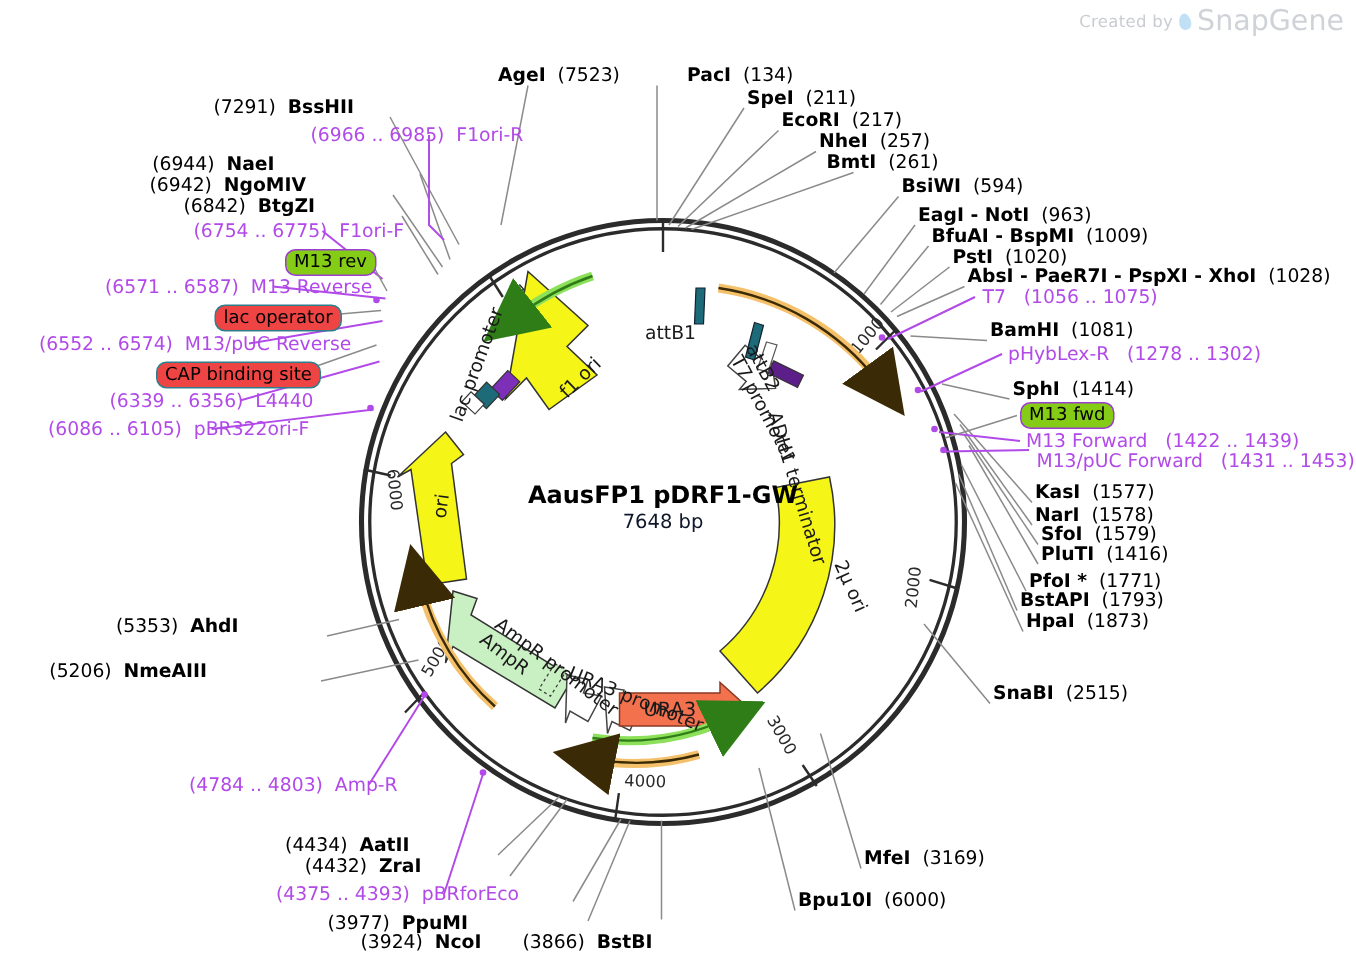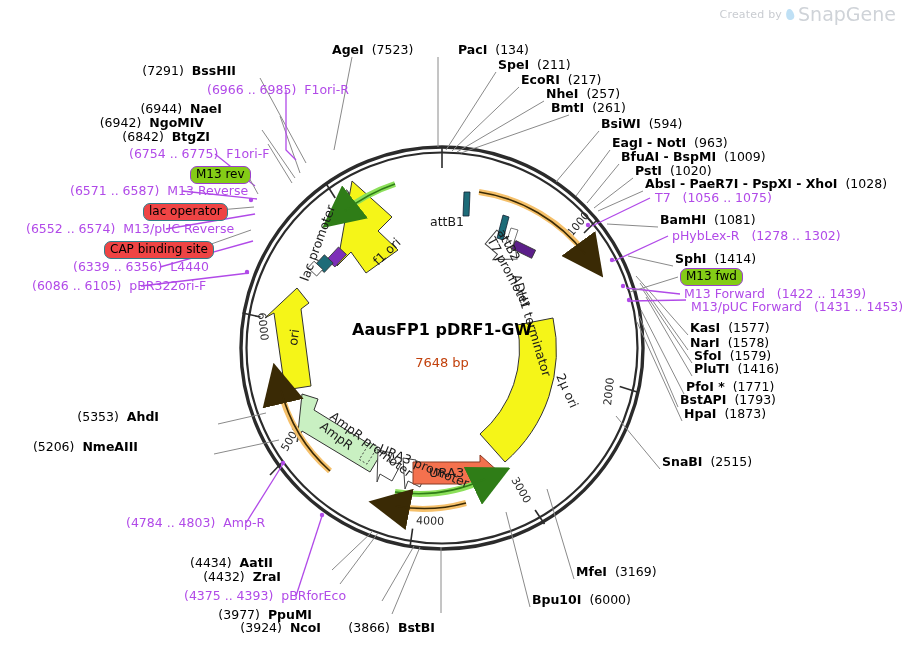--- a/index.html
+++ b/index.html
@@ -26,21 +26,21 @@
   .wm{
     position:absolute;right:8px;top:3px;font-size:11px;color:#c9ccd1;
     letter-spacing:.2px;display:flex;align-items:center;gap:4px;
   }
   .wm .bold{color:#cfd3d8;font-size:19px;letter-spacing:0;}
   .wm .drop{width:8px;height:11px;background:#bfe0f5;
     border-radius:50% 50% 50% 50% / 62% 62% 38% 38%;
     transform:rotate(-12deg);}
   .ttl{position:absolute;text-align:center;}
   .ttl .t1{font-size:16px;font-weight:bold;color:#000;}
-  .ttl .t2{font-size:13px;color:#c2410c;margin-top:16px;}
+  .ttl .t2{font-size:13px;color:#0f172a;margin-top:2px;}
 </style>
 </head>
 <body>
 
 <svg id="map" viewBox="0 0 904 646">
   <defs>
     <marker id="mk-green" markerWidth="7" markerHeight="7" refX="3" refY="3.5" orient="auto">
       <path d="M0,0 L7,3.5 L0,7 z" fill="#2f7d17"></path>
     </marker>
     <marker id="mk-orange" markerWidth="7" markerHeight="7" refX="3" refY="3.5" orient="auto">
@@ -237,21 +237,21 @@
 </svg>
 
 <div id="labels">
     <div class="lbl enz" style="left: 332px; top: 44px;"><span class="nm">AgeI</span>&nbsp;&nbsp;<span class="pos">(7523)</span></div>
     <div class="lbl enz" style="left: 458px; top: 44px;"><span class="nm">PacI</span>&nbsp;&nbsp;<span class="pos">(134)</span></div>
     <div class="lbl enz" style="left: 498px; top: 59px;"><span class="nm">SpeI</span>&nbsp;&nbsp;<span class="pos">(211)</span></div>
     <div class="lbl enz" style="left: 521px; top: 74px;"><span class="nm">EcoRI</span>&nbsp;&nbsp;<span class="pos">(217)</span></div>
     <div class="lbl enz" style="left: 546px; top: 88px;"><span class="nm">NheI</span>&nbsp;&nbsp;<span class="pos">(257)</span></div>
     <div class="lbl enz" style="left: 551px; top: 102px;"><span class="nm">BmtI</span>&nbsp;&nbsp;<span class="pos">(261)</span></div>
     <div class="lbl enz" style="left: auto; top: 65px; right: 668px;"><span class="pos">(7291)</span>&nbsp;&nbsp;<span class="nm">BssHII</span></div>
-    <div class="lbl enz" style="left: auto; top: 103px; right: 682px;"><span class="pos">(6944)</span>&nbsp;&nbsp;<span class="nm">NaeI</span></div>
+    <div class="lbl enz" style="left: auto; top: 103px; right: 721px;"><span class="pos">(6944)</span>&nbsp;&nbsp;<span class="nm">NaeI</span></div>
     <div class="lbl enz" style="left: auto; top: 117px; right: 700px;"><span class="pos">(6942)</span>&nbsp;&nbsp;<span class="nm">NgoMIV</span></div>
     <div class="lbl enz" style="left: auto; top: 131px; right: 694px;"><span class="pos">(6842)</span>&nbsp;&nbsp;<span class="nm">BtgZI</span></div>
     <div class="lbl enz" style="left: 601px; top: 118px;"><span class="nm">BsiWI</span>&nbsp;&nbsp;<span class="pos">(594)</span></div>
     <div class="lbl enz" style="left: 612px; top: 137px;"><span class="nm">EagI  -  NotI</span>&nbsp;&nbsp;<span class="pos">(963)</span></div>
     <div class="lbl enz" style="left: 621px; top: 151px;"><span class="nm">BfuAI  -  BspMI</span>&nbsp;&nbsp;<span class="pos">(1009)</span></div>
     <div class="lbl enz" style="left: 635px; top: 165px;"><span class="nm">PstI</span>&nbsp;&nbsp;<span class="pos">(1020)</span></div>
     <div class="lbl enz" style="left: 645px; top: 178px;"><span class="nm">AbsI  -  PaeR7I  -  PspXI  -  XhoI</span>&nbsp;&nbsp;<span class="pos">(1028)</span></div>
     <div class="lbl enz" style="left: 660px; top: 214px;"><span class="nm">BamHI</span>&nbsp;&nbsp;<span class="pos">(1081)</span></div>
     <div class="lbl enz" style="left: 675px; top: 253px;"><span class="nm">SphI</span>&nbsp;&nbsp;<span class="pos">(1414)</span></div>
     <div class="lbl enz" style="left: 690px; top: 322px;"><span class="nm">KasI</span>&nbsp;&nbsp;<span class="pos">(1577)</span></div>

